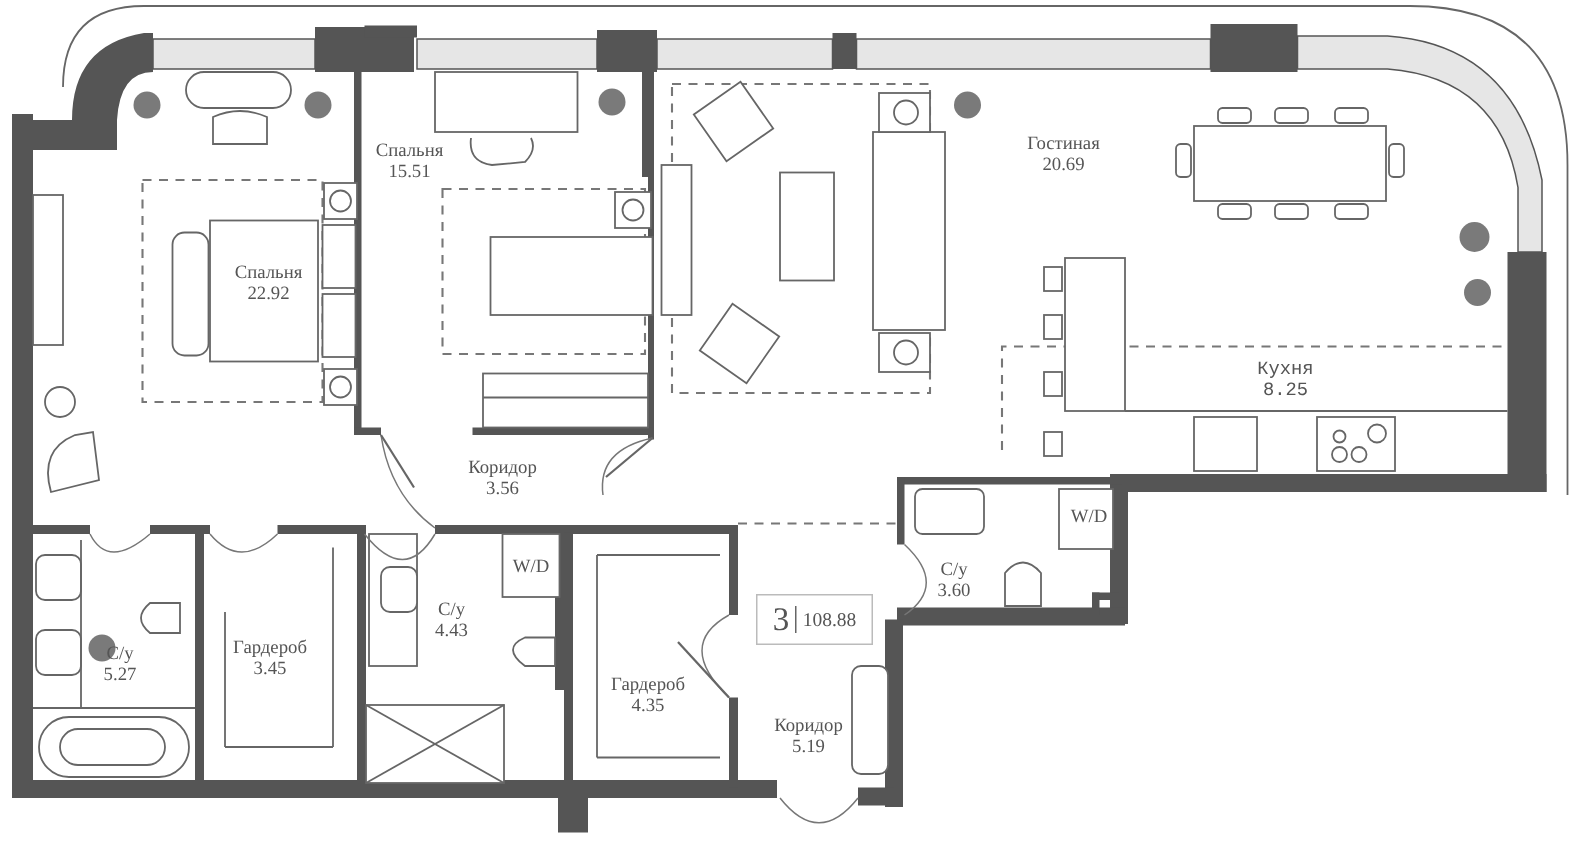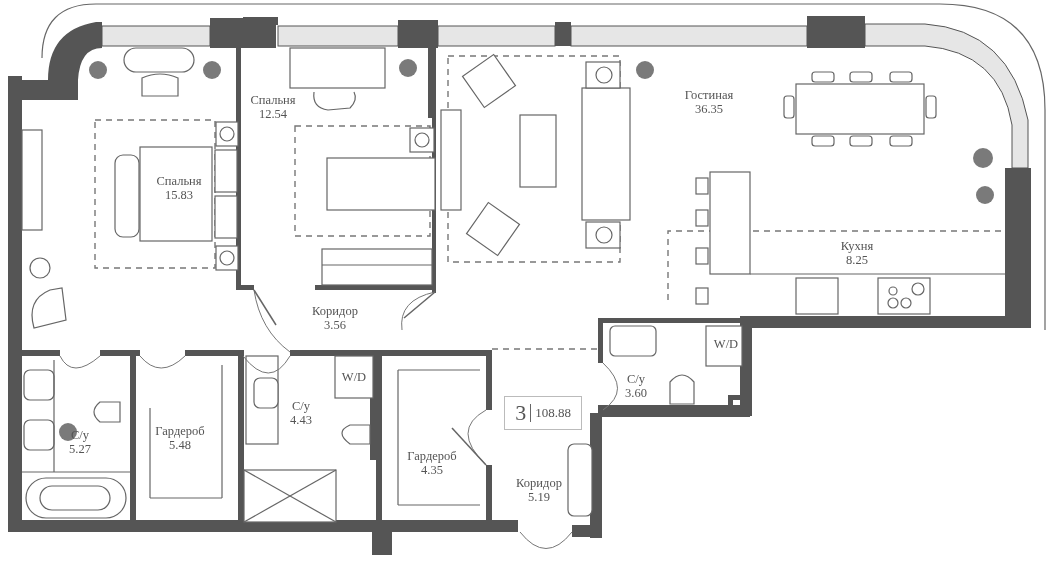--- a/index.html
+++ b/index.html
@@ -207,45 +207,45 @@
     <circle cx="408" cy="68" r="9"></circle>
       <circle cx="645" cy="70" r="9"></circle>
     <circle cx="983" cy="158" r="10"></circle>
       <circle cx="985" cy="195" r="9"></circle>
     <circle cx="68" cy="432" r="9"></circle>
   </g>
 </svg>
 
 <div class="lbl" style="left:179px;top:188px;">
   <div>Спальня</div>
-  <div>15.83</div>
+  <div>22.92</div>
 </div>
 <div class="lbl" style="left:273px;top:107px;">
   <div>Спальня</div>
-  <div>12.54</div>
+  <div>15.51</div>
 </div>
 <div class="lbl" style="left:709px;top:102px;">
   <div>Гостиная</div>
-  <div>36.35</div>
-</div>
-<div class="lbl" style="left:857px;top:253px;">
+  <div>20.69</div>
+</div>
+<div class="lbl" style="left:857px;top:253px;font-family:Liberation Mono, monospace;">
   <div>Кухня</div>
   <div>8.25</div>
 </div>
 <div class="lbl" style="left:335px;top:318px;">
   <div>Коридор</div>
   <div>3.56</div>
 </div>
 <div class="lbl" style="left:80px;top:442px;">
   <div>С/у</div>
   <div>5.27</div>
 </div>
 <div class="lbl" style="left:180px;top:438px;">
   <div>Гардероб</div>
-  <div>5.48</div>
+  <div>3.45</div>
 </div>
 <div class="lbl" style="left:301px;top:413px;">
   <div>С/у</div>
   <div>4.43</div>
 </div>
 <div class="lbl" style="left:432px;top:463px;">
   <div>Гардероб</div>
   <div>4.35</div>
 </div>
 <div class="lbl" style="left:539px;top:490px;">

